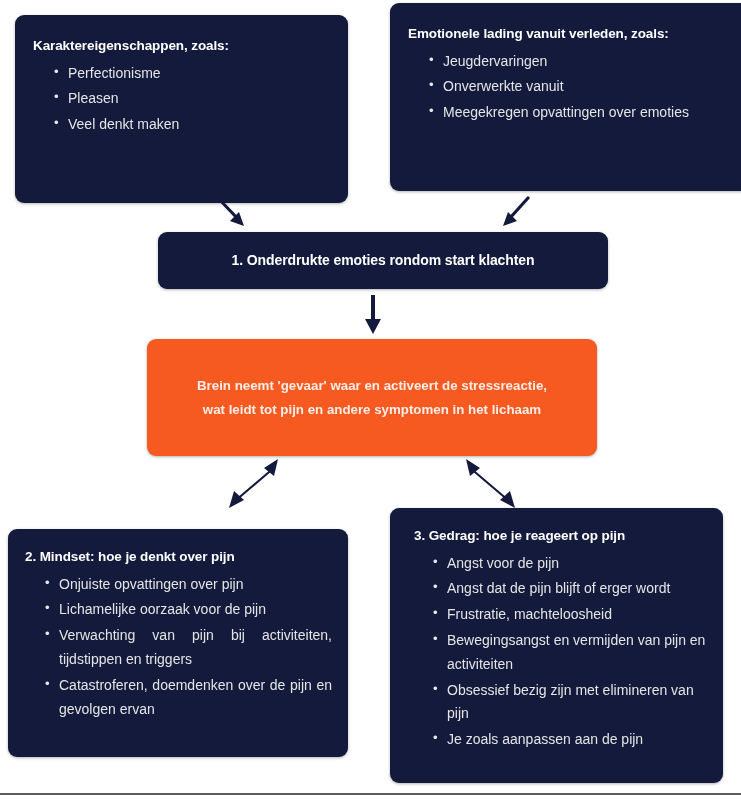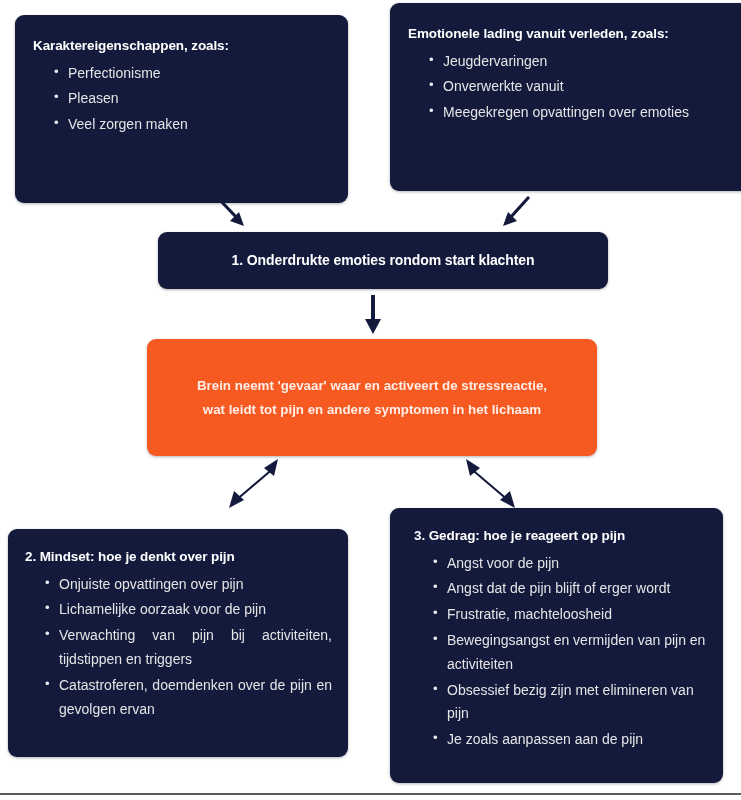--- a/index.html
+++ b/index.html
@@ -121,21 +121,21 @@
 </head>
 <body>
 
 <div id="canvas">
 
   <div class="box navy" id="box-karakter">
     <div class="box-title">Karaktereigenschappen, zoals:</div>
     <ul class="bullets">
       <li>Perfectionisme</li>
       <li>Pleasen</li>
-      <li>Veel zorgen maken</li>
+      <li>Veel denkt maken</li>
     </ul>
   </div>
 
   <div class="box navy" id="box-emotionele">
     <div class="box-title">Emotionele lading vanuit verleden, zoals:</div>
     <ul class="bullets">
       <li>Jeugdervaringen</li>
       <li>Onverwerkte vanuit</li>
       <li>Meegekregen opvattingen over emoties</li>
     </ul>

